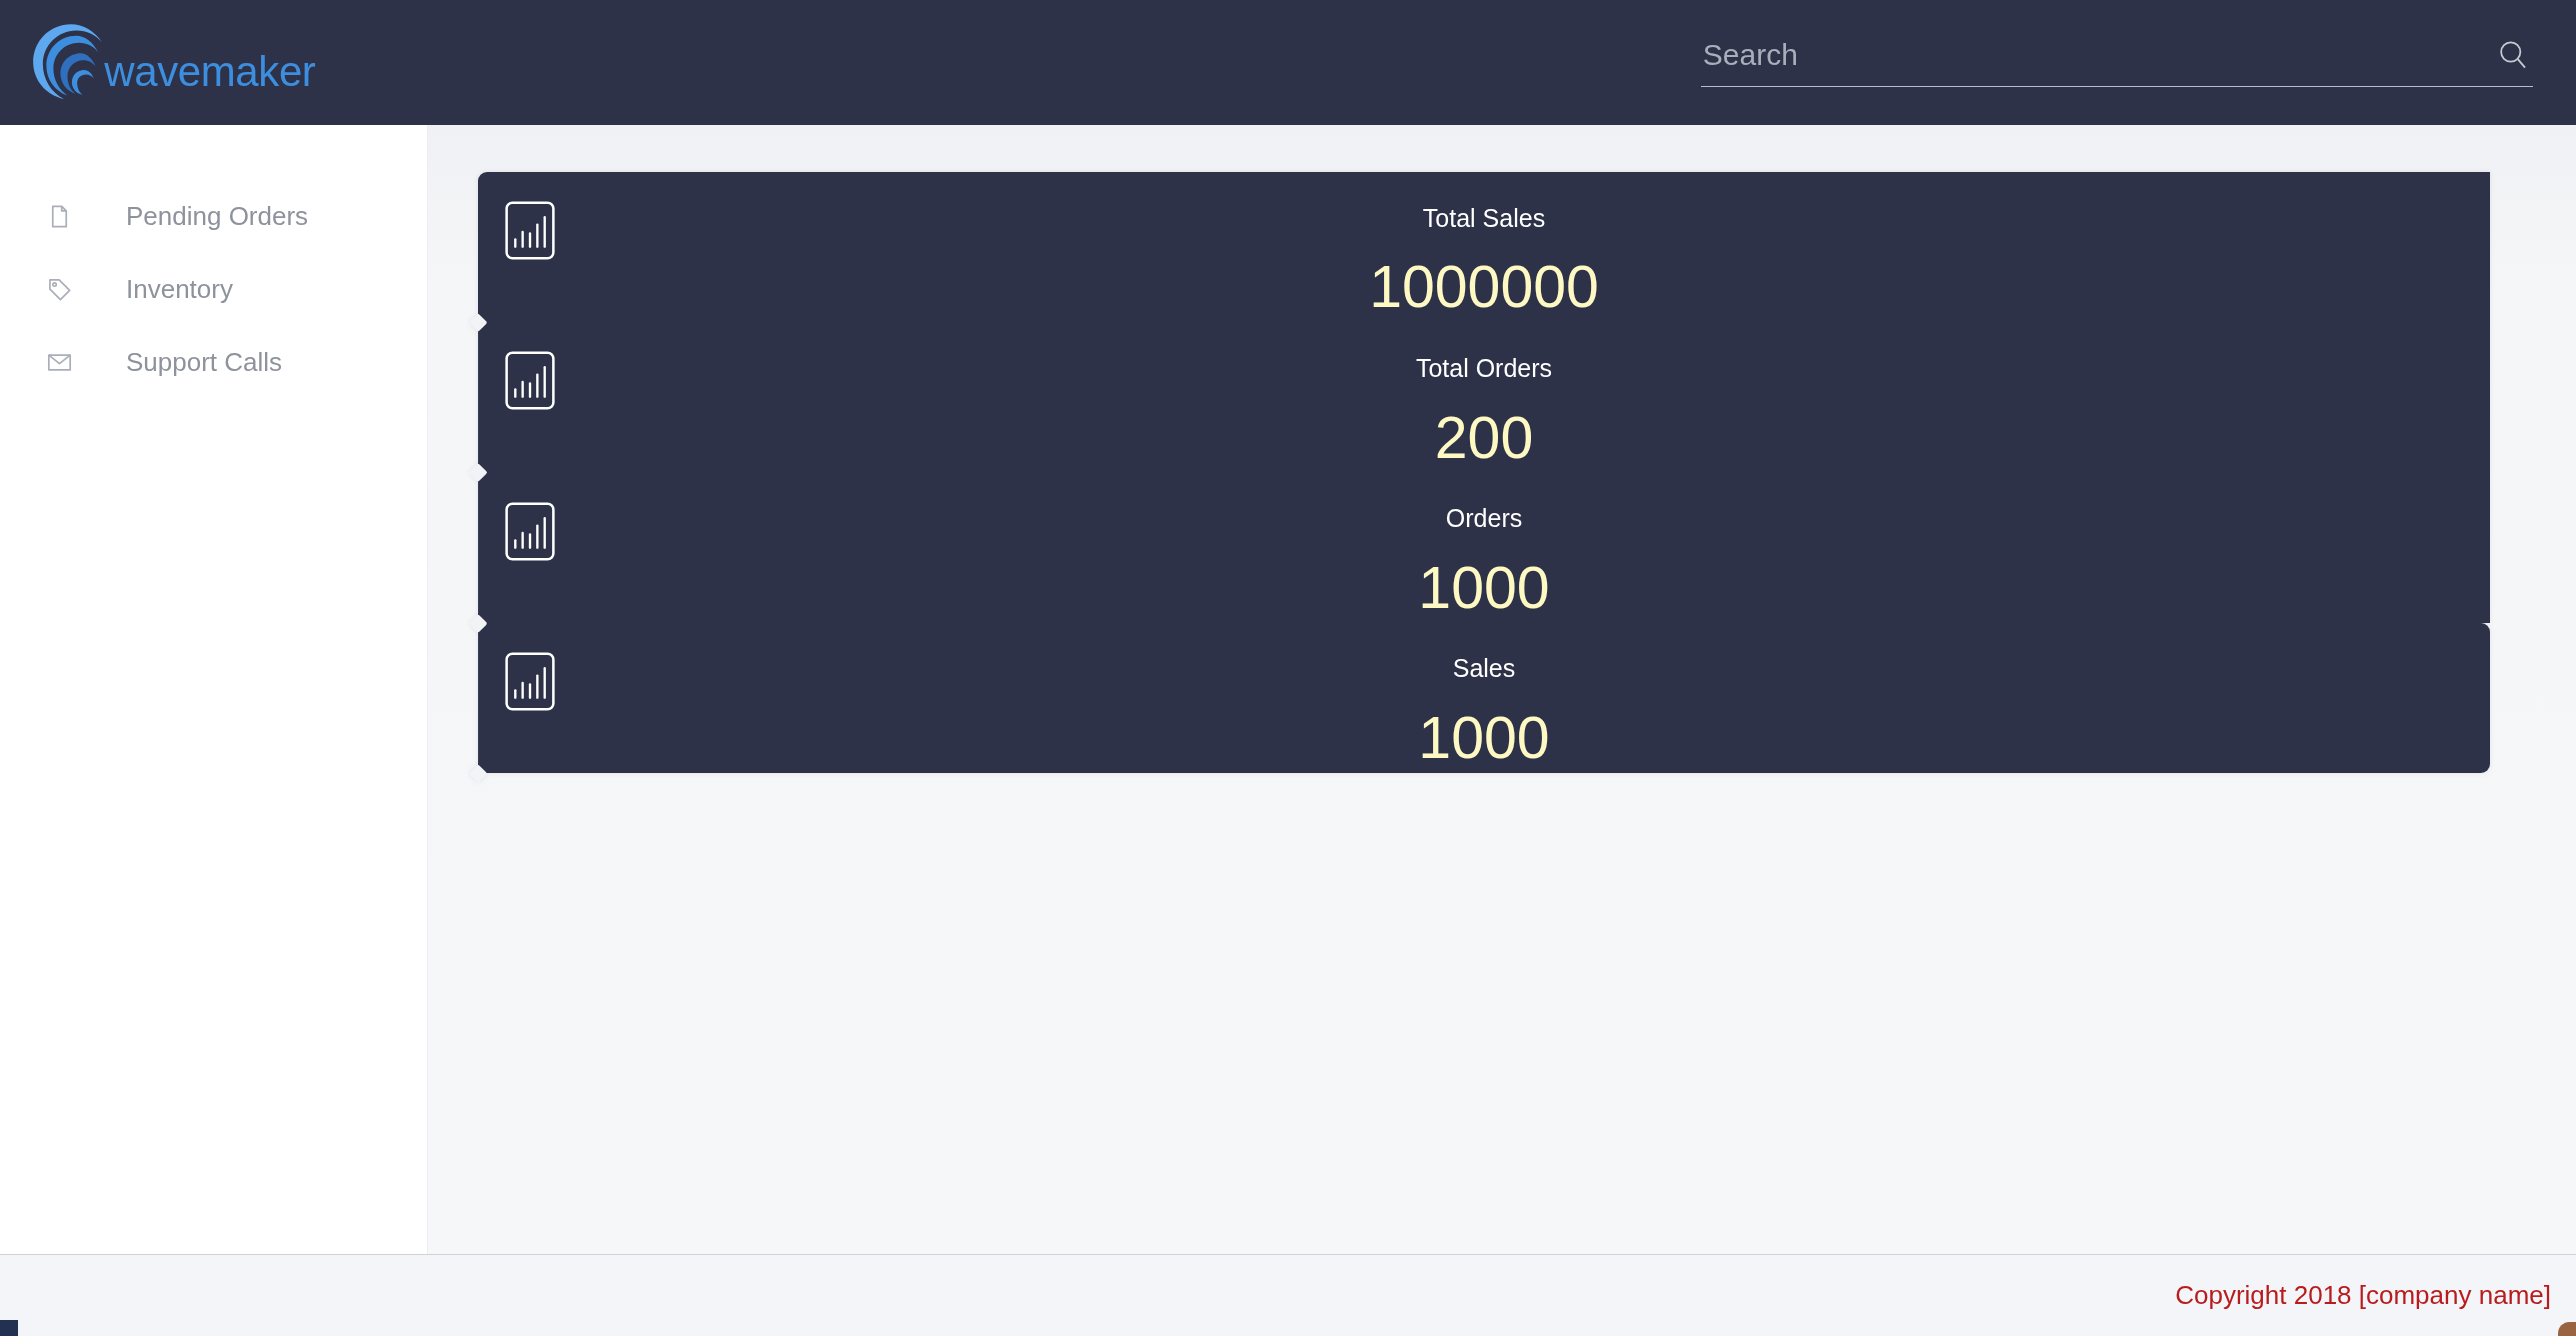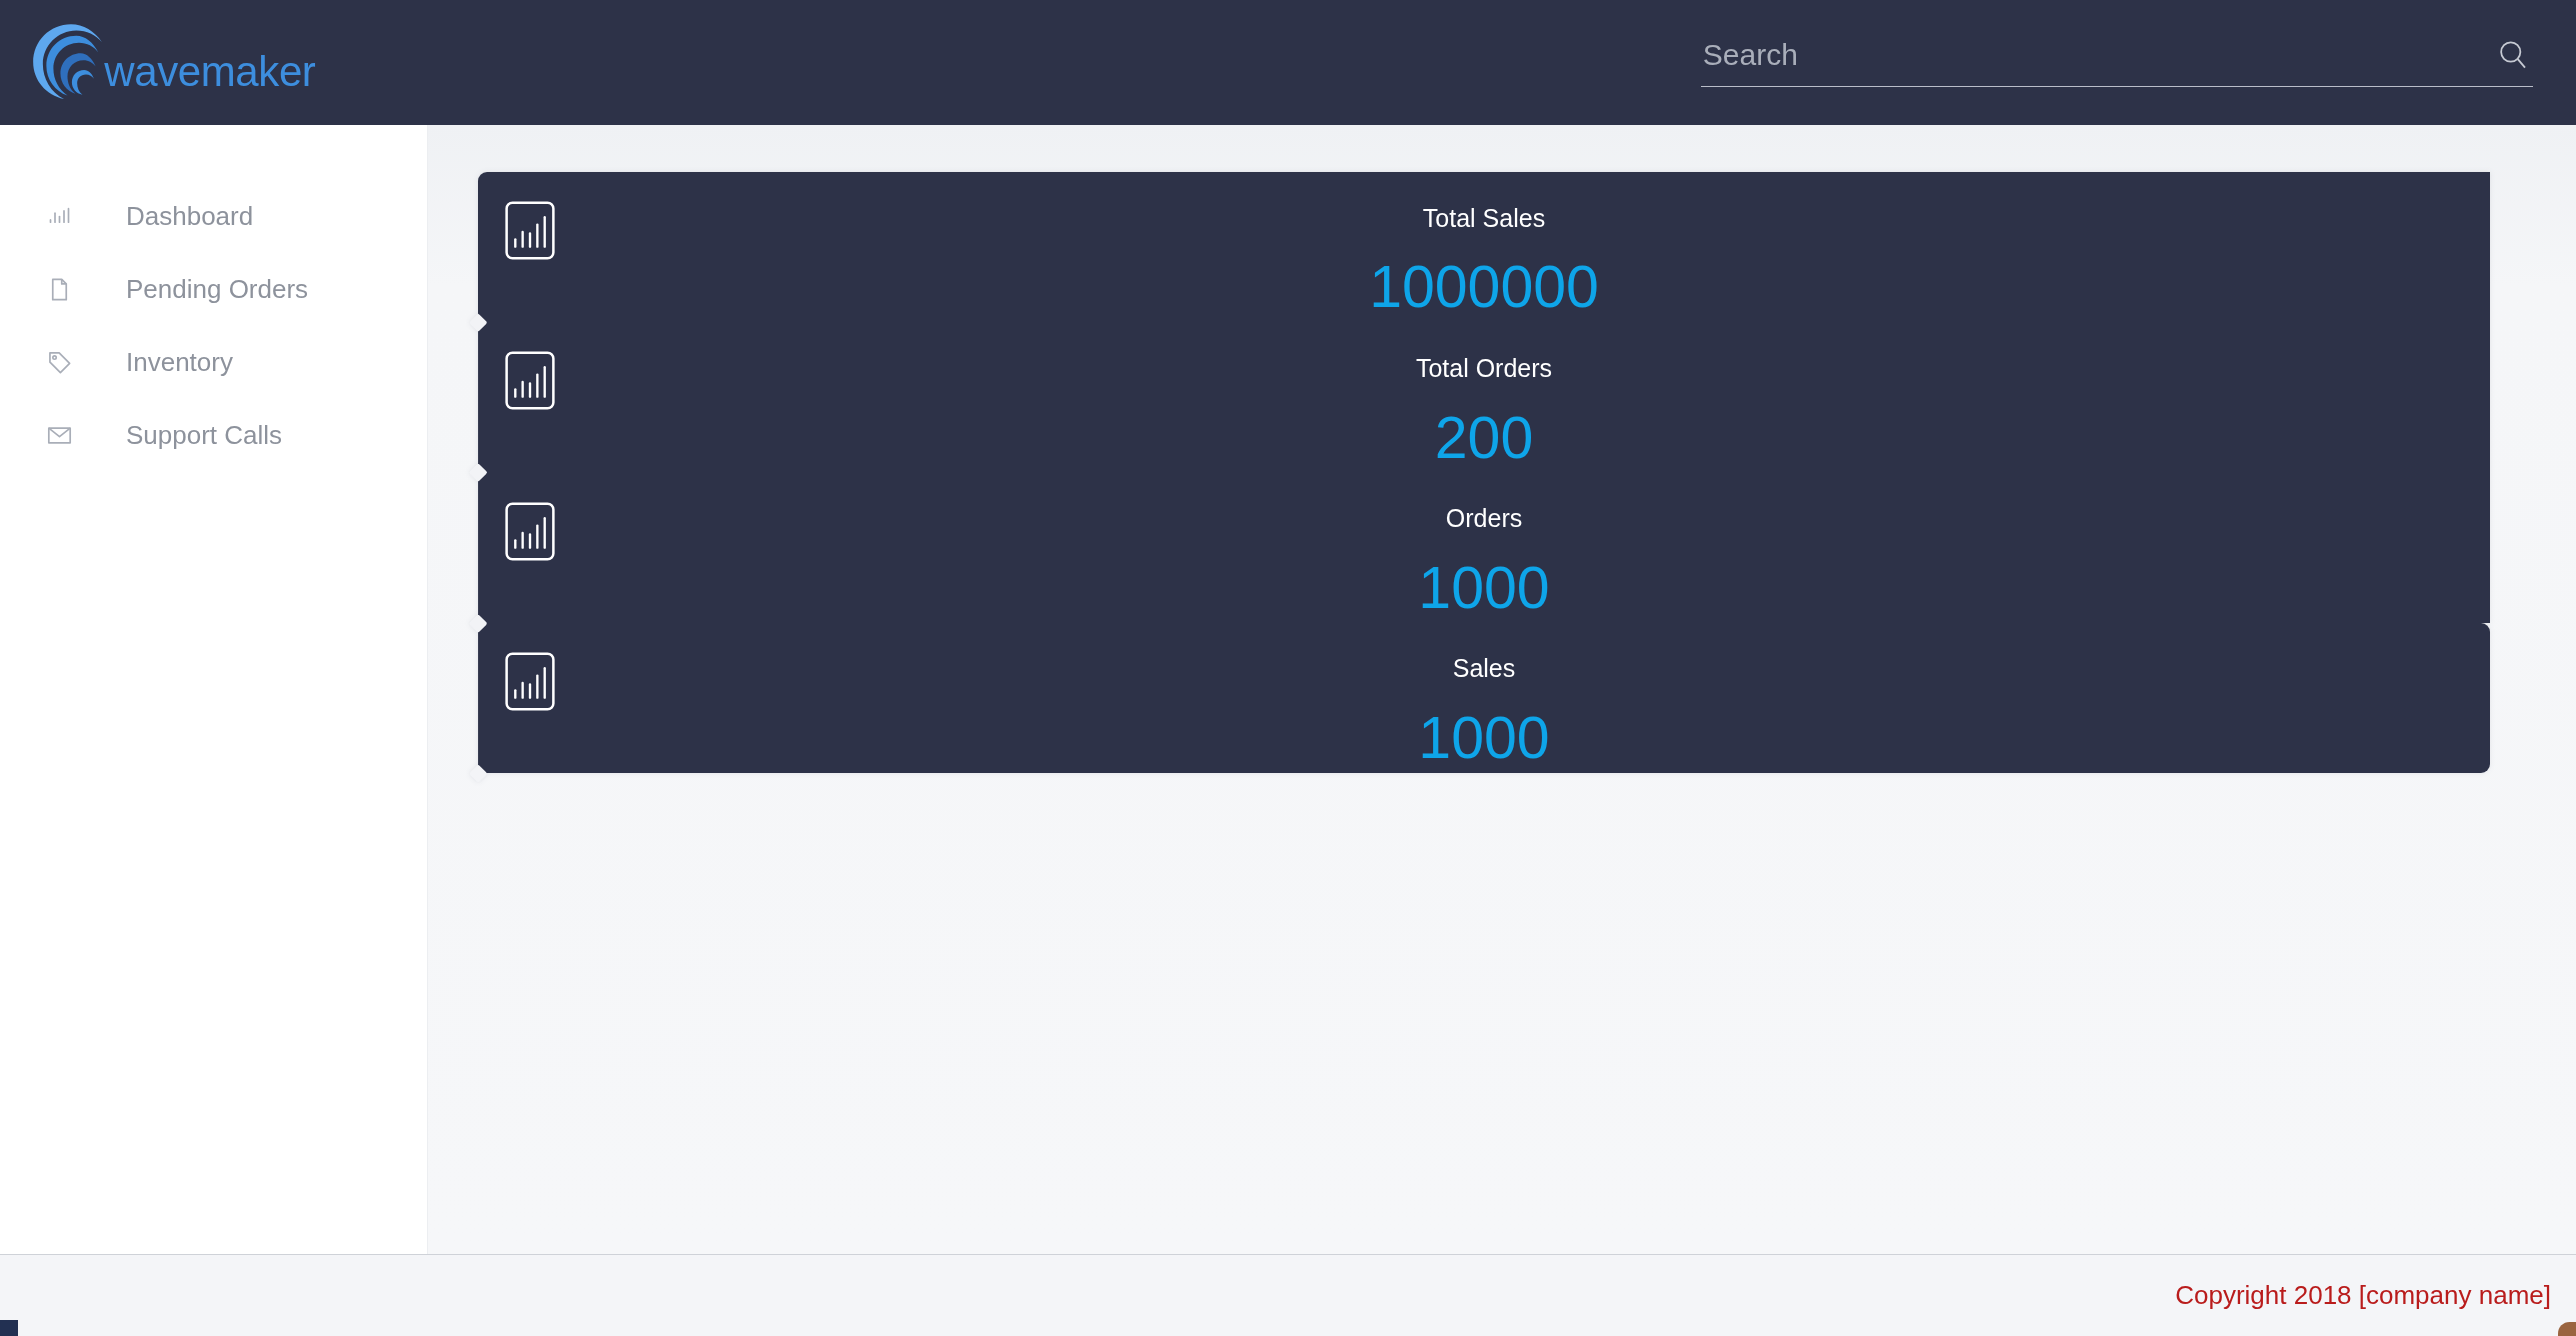--- a/index.html
+++ b/index.html
@@ -187,21 +187,21 @@
   .card-title {
     text-align: center;
     color: #ffffff;
     font-size: 25px;
     font-weight: 400;
     line-height: 30px;
     padding-top: 3.6px;
   }
   .card-value {
     text-align: center;
-    color: #0ea5e9;
+    color: #fef9c3;
     font-size: 59px;
     font-weight: 400;
     line-height: 70px;
     padding-top: 19.7px;
   }
 
   
   .footer {
     flex: 0 0 82px;
     height: 82px;
@@ -263,32 +263,20 @@
           </svg>
         </button>
       </div>
     </div>
   </div>
 
   <div class="body">
 
     <nav class="sidebar">
 
-      <div class="nav-item">
-        <span class="nav-icon">
-          <svg width="27" height="27" viewBox="0 0 24 24" fill="none" stroke="currentColor" stroke-width="1.5" stroke-linecap="round">
-            <line x1="4" y1="17" x2="4" y2="15"></line>
-            <line x1="8" y1="17" x2="8" y2="9"></line>
-            <line x1="12" y1="17" x2="12" y2="12"></line>
-            <line x1="16" y1="17" x2="16" y2="7"></line>
-            <line x1="20" y1="17" x2="20" y2="5"></line>
-          </svg>
-        </span>
-        <span class="nav-label">Dashboard</span>
-      </div>
 
       <div class="nav-item">
         <span class="nav-icon">
           <svg width="27" height="27" viewBox="0 0 24 24" fill="none" stroke="currentColor" stroke-width="1.5" stroke-linejoin="round">
             <path d="M6 3h8l4 4v14H6z"></path>
             <path d="M14 3v4h4"></path>
           </svg>
         </span>
         <span class="nav-label">Pending Orders</span>
       </div>

